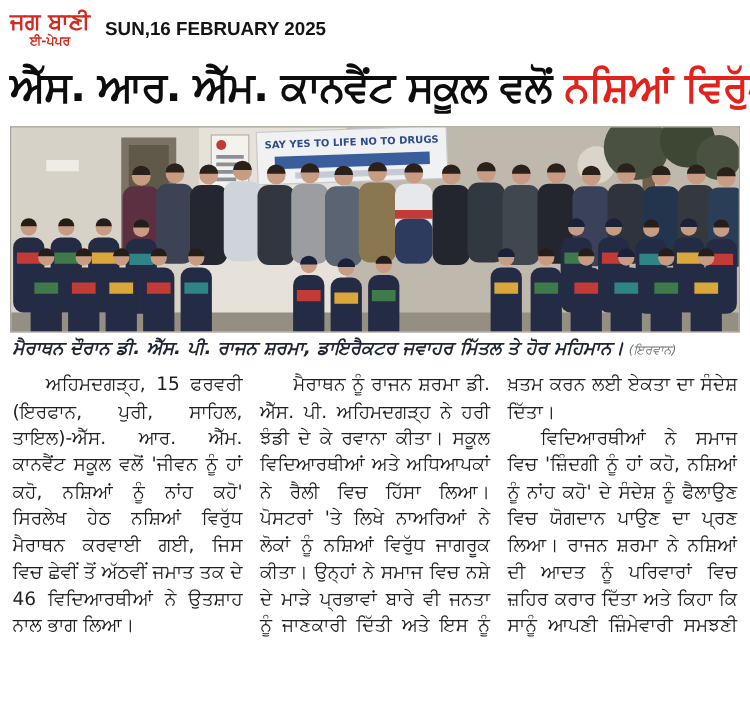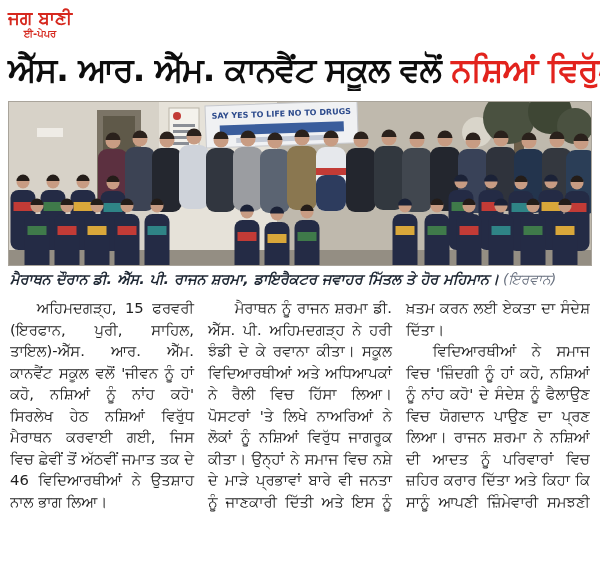--- a/index.html
+++ b/index.html
@@ -13,37 +13,38 @@
   .logo-sub{font-size:10px;font-weight:bold;color:#d6281e;margin-top:2px;}
   .mast-lines{font-family:"Liberation Sans",sans-serif;font-weight:bold;font-size:15px;line-height:1.35;color:#141414;}
   .headline{
     padding:12px 6px 2px 8px;font-weight:bold;font-size:33px;line-height:1.15;
     white-space:nowrap;overflow:hidden;letter-spacing:-1px;color:#0d0d0d;
   }
   .headline .red-part{color:#e2231d;}
   .photo-frame{margin:10px 8px 0 8px;border:1px solid #a9a49b;line-height:0;background:#c9c3b8;}
   .photo-frame svg{display:block;}
   .caption{margin:4px 10px 0 10px;font-style:italic;font-weight:bold;font-size:14.5px;color:#1e2733;line-height:1.25;}
-  .caption .credit{font-size:14px;font-weight:normal;color:#6a7280;margin-left:4px;}
+  .caption .credit{font-size:10px;font-weight:normal;color:#6a7280;margin-left:4px;}
   .article{
     margin:9px 10px 0 10px;height:242px;overflow:hidden;
     column-count:3;column-gap:14px;
     text-align:justify;font-size:14.8px;line-height:1.45;color:#1f1f1f;
   }
   .article p{margin:0;text-indent:1.8em;}
 </style>
 </head>
 <body>
 
 <div class="masthead">
   <div class="logo">
     <div class="logo-title">ਜਗ ਬਾਣੀ</div>
     <div class="logo-sub">ਈ-ਪੇਪਰ</div>
   </div>
   <div class="mast-lines">
+    <div>SUN,16 FEBRUARY 2025</div>
   </div>
 </div>
 
 <div class="headline"><span>ਐੱਸ. ਆਰ. ਐੱਮ. ਕਾਨਵੈਂਟ ਸਕੂਲ ਵਲੋਂ </span><span class="red-part">ਨਸ਼ਿਆਂ ਵਿਰੁੱਧ ਮੈਰਾਥਨ</span></div>
 
 <div class="photo-frame">
   <svg width="582" height="163" viewBox="0 0 582 163" xmlns="http://www.w3.org/2000/svg">
     <defs>
       <g id="adult">
         <rect x="-15" y="5" width="30" height="64" rx="9" fill="var(--c,#333740)"></rect>

